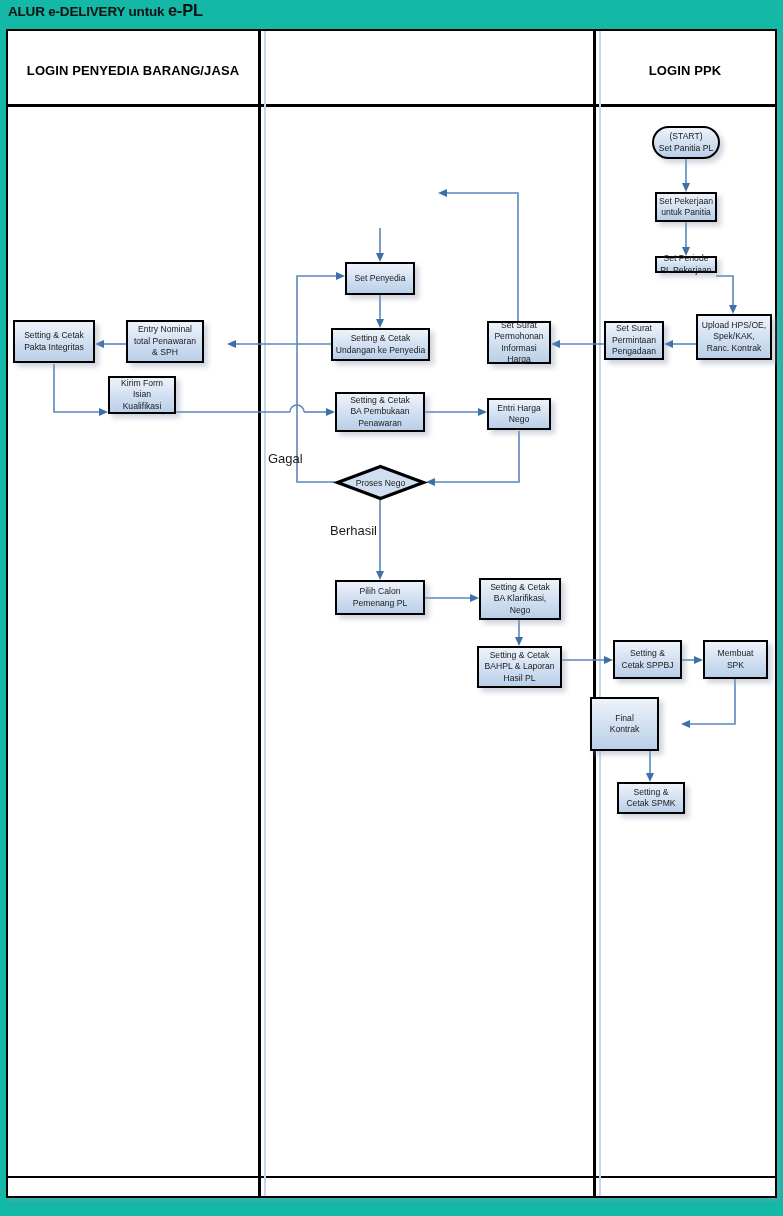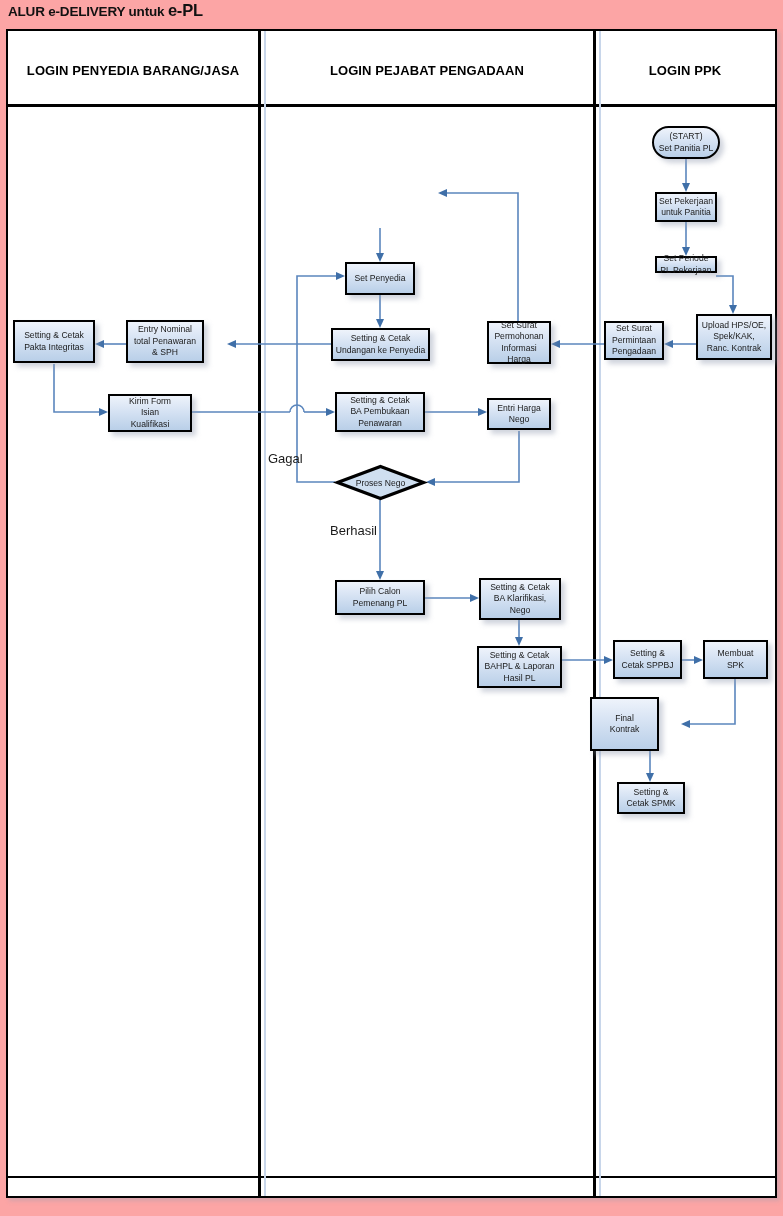--- a/index.html
+++ b/index.html
@@ -6,21 +6,21 @@
     margin: 0;
     padding: 0;
     background: #ffffff;
     font-family: "Liberation Sans", sans-serif;
   }
   #page {
     position: relative;
     width: 783px;
     height: 1216px;
     overflow: hidden;
-    background: #fca5a5;
+    background: #14b8a6;
   }
   
   #title {
     position: absolute;
     left: 8px;
     top: 1px;
     font-size: 13.5px;
     font-weight: bold;
     color: #111111;
     letter-spacing: -0.2px;
@@ -157,22 +157,20 @@
     <div id="header-hline"></div>
     <div id="footer-hline"></div>
 
     <div class="lane-vline" style="left:250px;"></div>
     <div class="lane-vline soft" style="left:256px;"></div>
     <div class="lane-vline" style="left:585px;"></div>
     <div class="lane-vline soft" style="left:591px;"></div>
 
     <div class="lane-head" style="left:0px;   width:250px;">LOGIN PENYEDIA
 BARANG/JASA</div>
-    <div class="lane-head" style="left:253px; width:332px;">LOGIN PEJABAT
-PENGADAAN</div>
     <div class="lane-head" style="left:588px; width:178px;">LOGIN PPK</div>
   </div>
 
   <svg id="wires" viewBox="0 0 783 1216" width="783" height="1216">
 
     <line x1="686" y1="159" x2="686" y2="184"></line>
     <polygon points="686,192 682,183 690,183"></polygon>
 
     <line x1="686" y1="222" x2="686" y2="248"></line>
     <polygon points="686,256 682,247 690,247"></polygon>
@@ -292,21 +290,21 @@
 BAHPL &amp; Laporan
 Hasil PL</div>
 
   <div class="node" style="left:126px; top:320px; width:78px; height:43px;">Entry Nominal
 total Penawaran
 &amp; SPH</div>
 
   <div class="node" style="left:13px; top:320px; width:82px; height:43px;">Setting &amp; Cetak
 Pakta Integritas</div>
 
-  <div class="node" style="left:108px; top:394px; width:84px; height:38px;">Kirim Form
+  <div class="node" style="left:108px; top:376px; width:68px; height:38px;">Kirim Form
 Isian
 Kualifikasi</div>
 
   <div class="node" style="left:613px; top:640px; width:69px; height:39px;">Setting &amp;
 Cetak SPPBJ</div>
 
   <div class="node" style="left:703px; top:640px; width:65px; height:39px;">Membuat
 SPK</div>
 
   <div class="node" style="left:590px; top:697px; width:69px; height:54px;">Final

